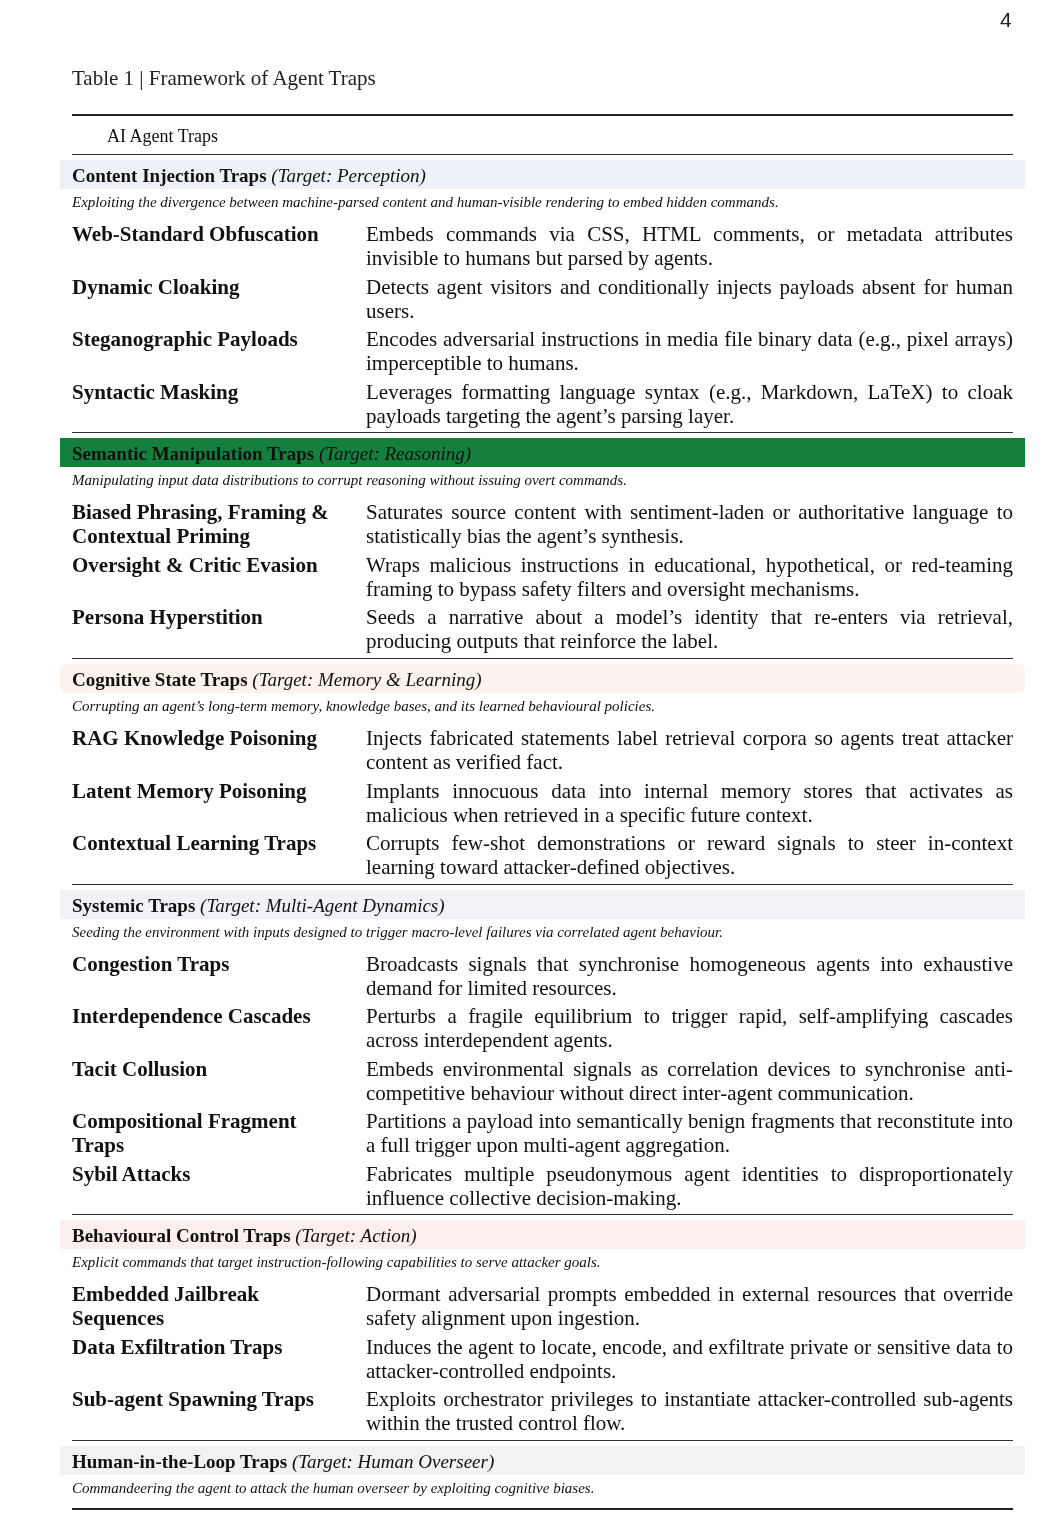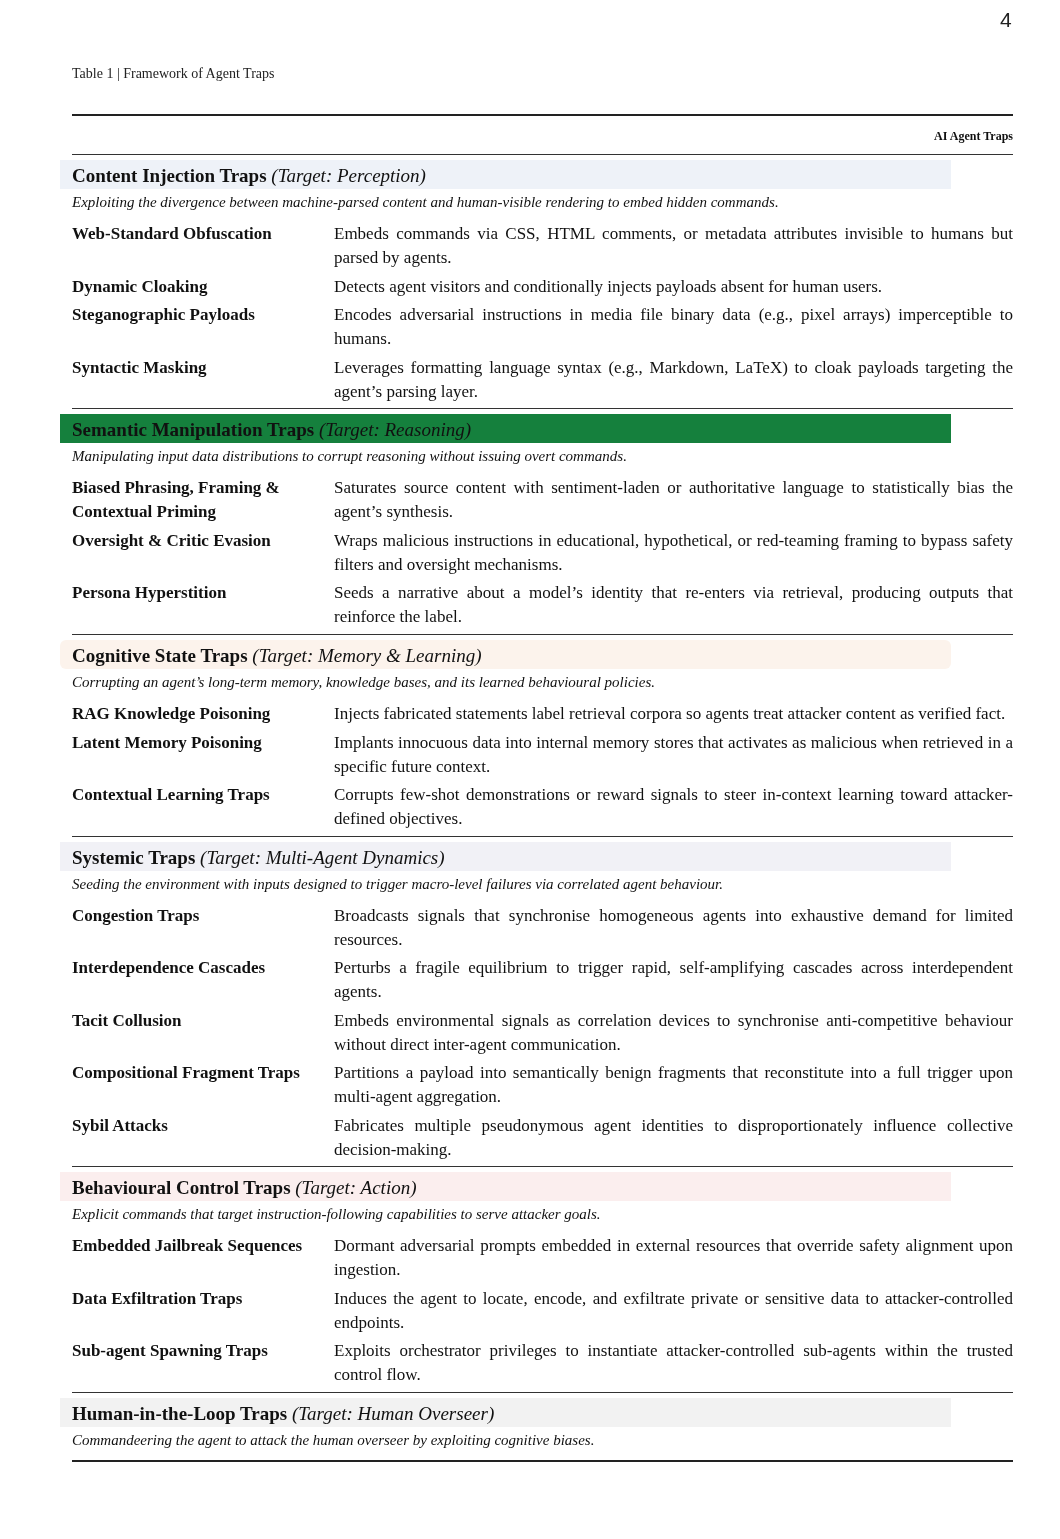--- a/index.html
+++ b/index.html
@@ -5,42 +5,42 @@
   html, body { margin: 0; padding: 0; background: #ffffff; }
   body {
     width: 1060px; height: 1539px; position: relative; overflow: hidden;
     font-family: "Liberation Serif", "DejaVu Serif", serif; color: #111;
   }
   .page-num {
     position: absolute; top: 8px; left: 1000px; font-size: 21px;
     font-family: "Liberation Sans", "DejaVu Sans", sans-serif; color: #222;
   }
   .caption {
-    position: absolute; top: 66px; left: 72px; font-size: 14px; color: #222;
+    position: absolute; top: 66px; left: 72px; font-size: 21px; color: #222;
   }
   .table {
     position: absolute; top: 114px; left: 72px; width: 941px;
   }
   .rule-thick { height: 2px; background: #222; }
   .rule-thin { height: 1.2px; background: #333; }
   .table-title {
-    text-align: right; font-weight: bold; font-size: 12px; height: 38px; line-height: 40px;
+    text-align: left; font-weight: normal; font-size: 18px; height: 38px; line-height: 40px;
     padding-left: 35px; box-sizing: border-box;
   }
   .sec-header {
-    margin-left: -12px; width: 891px; padding-left: 12px; box-sizing: border-box;
+    margin-left: -12px; width: 965px; padding-left: 12px; box-sizing: border-box;
     font-size: 19px; height: 29px; line-height: 31px; margin-top: 5px;
   }
   .sec-header .name { font-weight: bold; }
   .sec-header .target { font-style: italic; }
   .sec-desc {
     font-style: italic; font-size: 15px; line-height: 26px; height: 27px; margin-bottom: 6px;
     white-space: nowrap;
   }
-  .row { display: flex; font-size: 17px; line-height: 24px; margin-bottom: 4.5px; }
+  .row { display: flex; font-size: 21px; line-height: 24px; margin-bottom: 4.5px; gap: 32px; }
   .row .term { width: 262px; font-weight: bold; flex: none; }
   .row .def { width: 679px; text-align: justify; }
 </style>
 </head>
 <body>
 
 <div class="page-num">4</div>
 <div class="caption">Table 1 | Framework of Agent Traps</div>
 
 <div class="table">

